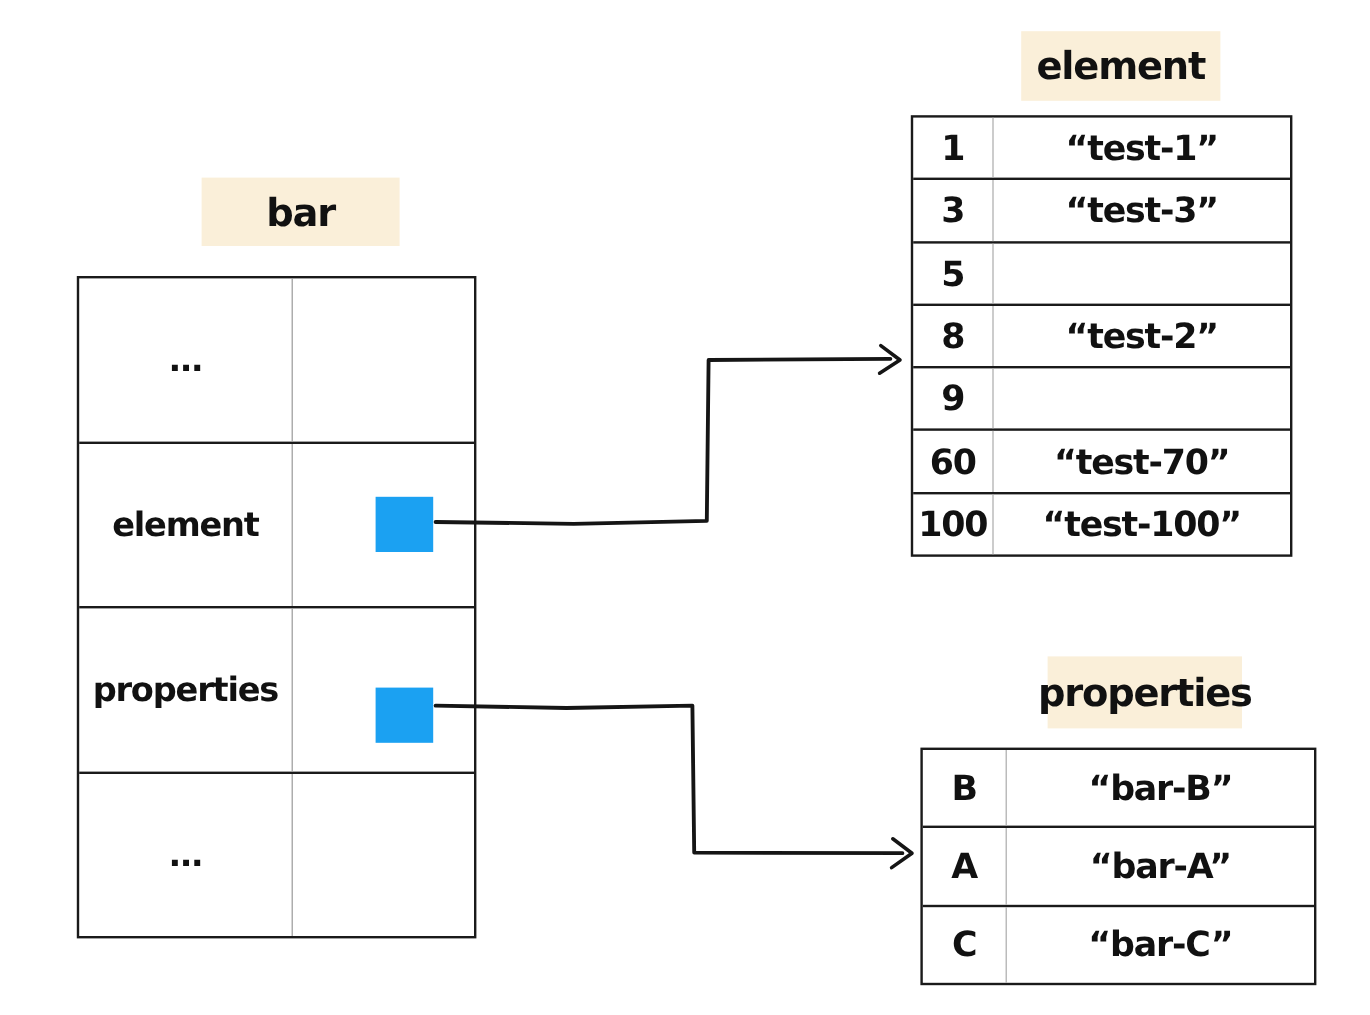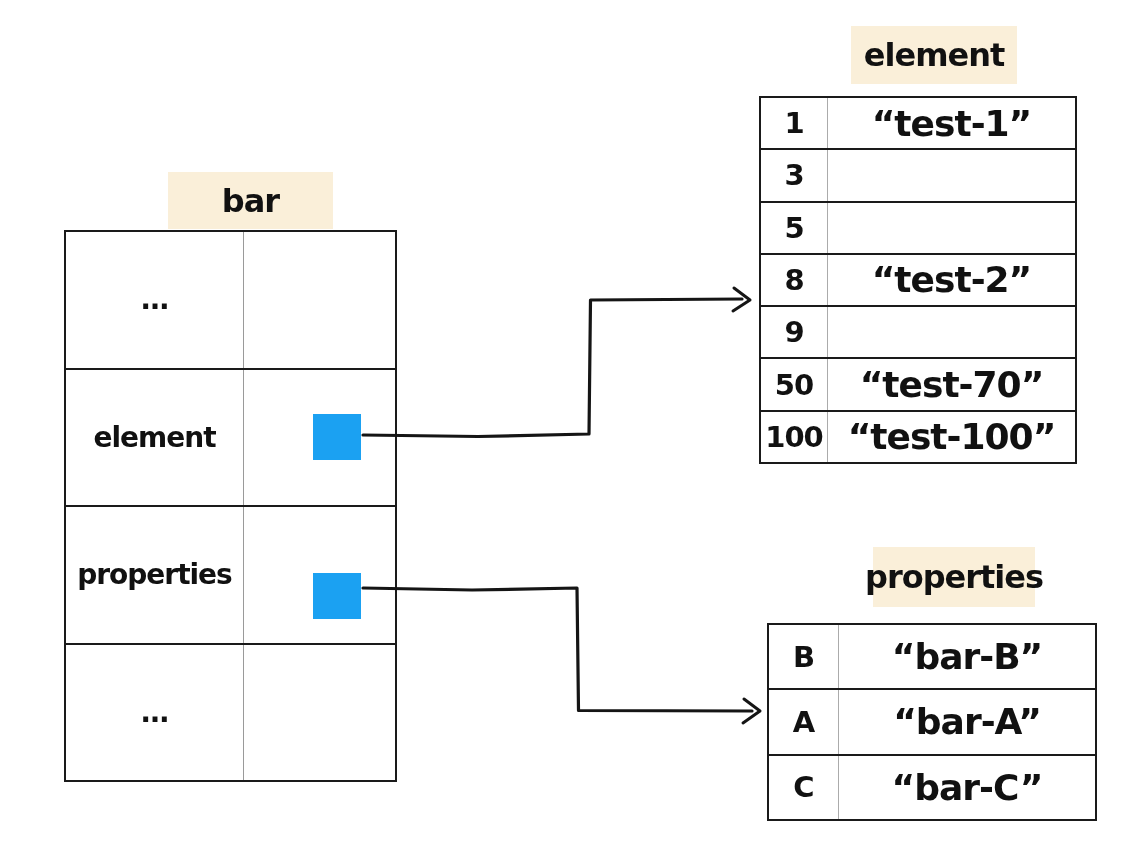--- a/index.html
+++ b/index.html
@@ -7,21 +7,21 @@
     position:relative; width:1142px; height:846px; background:#ffffff;
     font-family:"DejaVu Sans", sans-serif; font-weight:bold; color:#111;
     overflow:hidden;
   }
   
   .chip {
     position:absolute; background:var(--label_bg,#FAEFD9);
     display:flex; align-items:center; justify-content:center;
     font-size:32px; letter-spacing:-1px; white-space:nowrap;
   }
-  #bar-label        { left:168px; top:148px; width:165px; height:57px;margin-top:24px; }
+  #bar-label        { left:168px; top:148px; width:165px; height:57px; }
   #element-label    { left:851px; top:26px;  width:166px; height:58px; }
   #properties-label { left:873px; top:547px; width:162px; height:60px; }
 
   
   .bar-table {
     position:absolute; left:64px; top:230px; width:333px; height:552px;
     border:2.5px solid var(--border,#1a1a1a); box-sizing:border-box;
     display:flex; flex-direction:column; background:#fff;
   }
   .brow { flex:1; display:flex; border-bottom:2px solid var(--border,#1a1a1a); min-height:0; }
@@ -47,21 +47,21 @@
   .mrow:last-child { border-bottom:none; }
   .mkey {
     box-sizing:border-box; border-right:1.5px solid #ababab;
     display:flex; align-items:center; justify-content:center;
     font-size:29px; letter-spacing:-1px;
   }
   #element-table    .mkey { width:67px; }
   #properties-table .mkey { width:70px; }
   .mval {
     flex:1; display:flex; align-items:center; justify-content:center;
-    font-size:36px; letter-spacing:-1px; white-space:nowrap;
+    font-size:29px; letter-spacing:-1px; white-space:nowrap;
   }
 
   
   .arrows { position:absolute; left:0; top:0; pointer-events:none; }
   .arrow-path {
     fill:none; stroke:#151515; stroke-width:3.2;
     stroke-linecap:round; stroke-linejoin:round;
   }
   .arrow-head {
     fill:none; stroke:#151515; stroke-width:3;
@@ -100,33 +100,34 @@
     </div>
   </div>
 
   <div class="map-table" id="element-table">
     <div class="mrow">
       <div class="mkey">1</div>
       <div class="mval">“test-1”</div>
     </div>
     <div class="mrow">
       <div class="mkey">3</div>
+      <div class="mval">“test-3”</div>
     </div>
     <div class="mrow">
       <div class="mkey">5</div>
     </div>
     <div class="mrow">
       <div class="mkey">8</div>
       <div class="mval">“test-2”</div>
     </div>
     <div class="mrow">
       <div class="mkey">9</div>
     </div>
     <div class="mrow">
-      <div class="mkey">50</div>
+      <div class="mkey">60</div>
       <div class="mval">“test-70”</div>
     </div>
     <div class="mrow">
       <div class="mkey">100</div>
       <div class="mval">“test-100”</div>
     </div>
   </div>
 
   <div class="map-table" id="properties-table">
     <div class="mrow">

